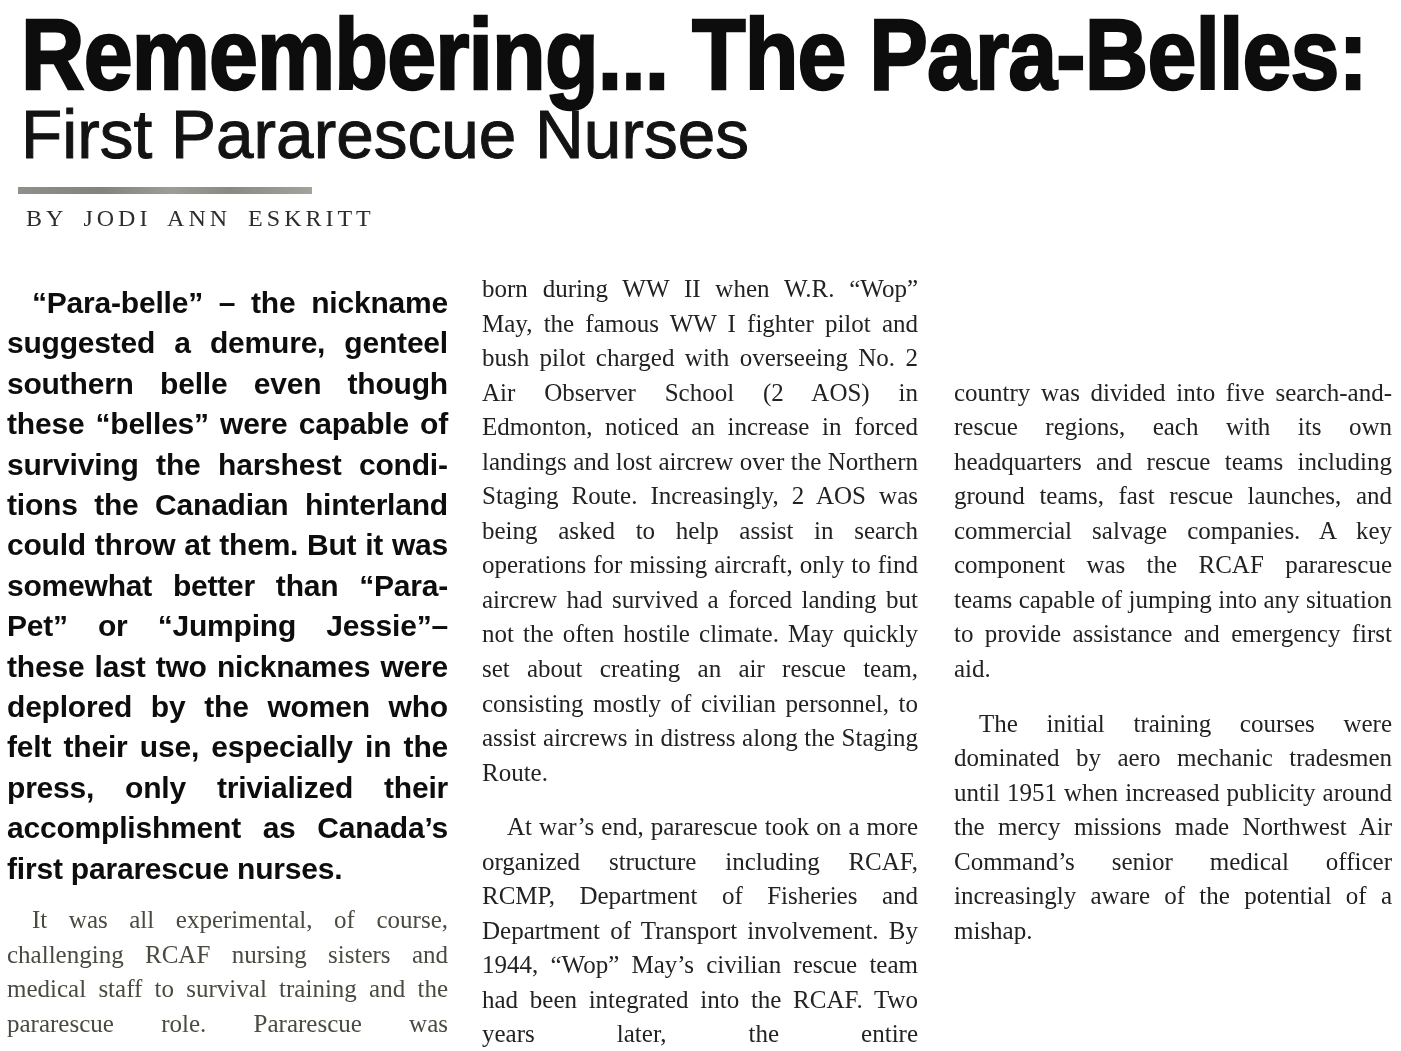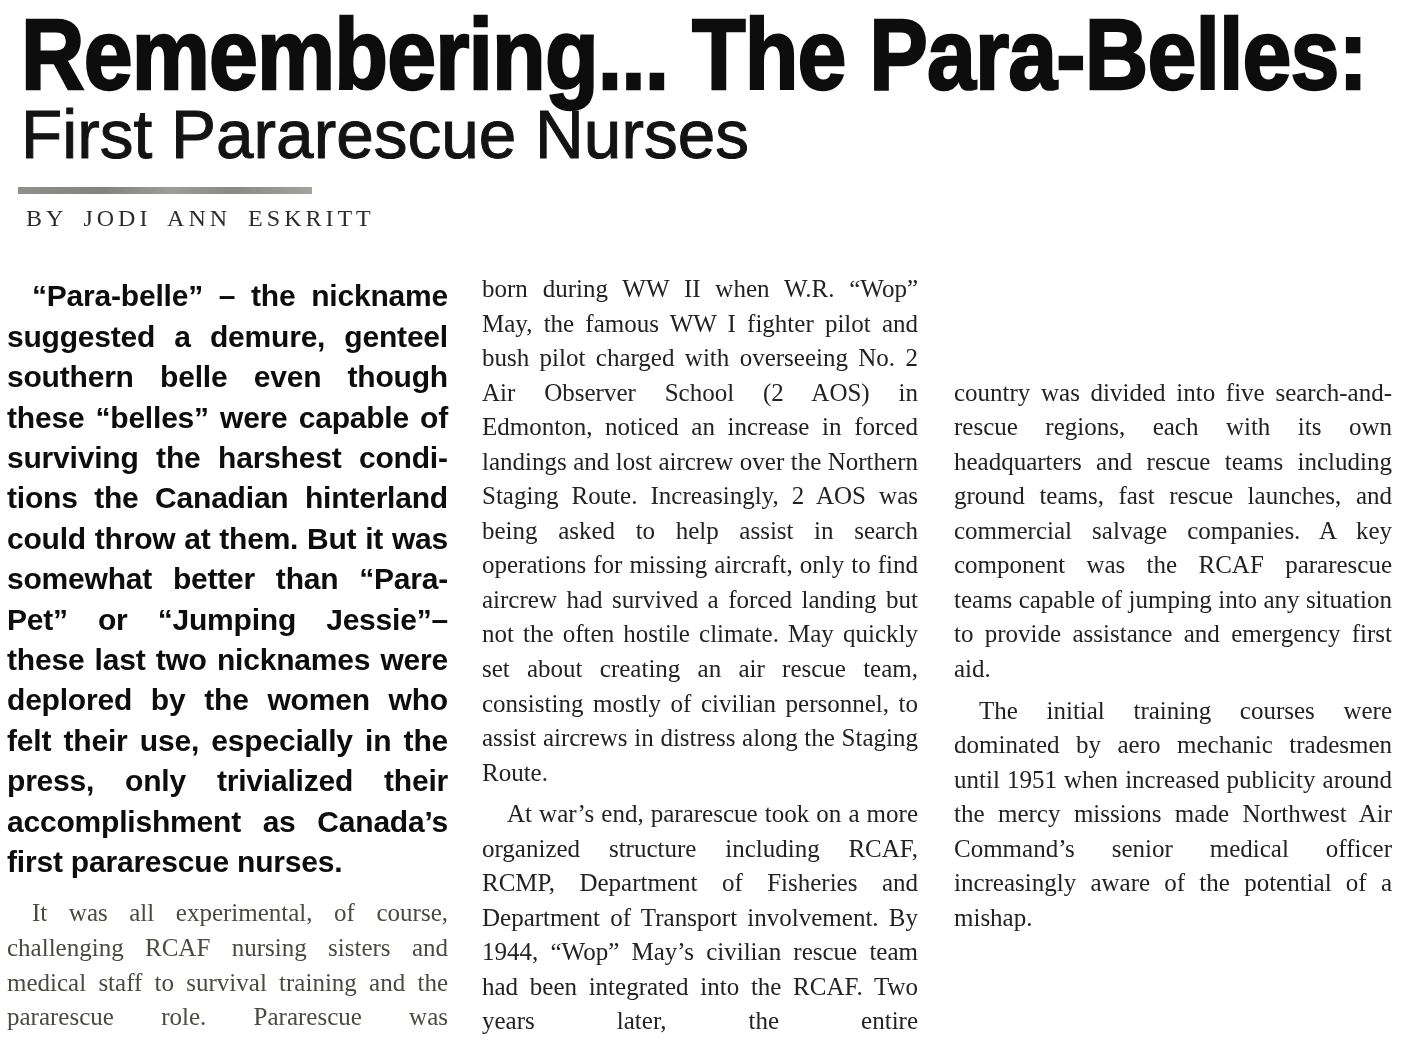--- a/index.html
+++ b/index.html
@@ -90,21 +90,21 @@
   }
   .serif {
     font-family: "Liberation Serif", serif;
     font-size: 25px;
     line-height: 34.55px;
     color: #222222;
   }
   .faded { color: #4a4a41; }
   .indent { text-indent: 25px; }
   .cont { text-align-last: justify; }
-  .serif + .serif { margin-top: 7px; }
+  .serif + .serif { margin-top: 20px; }
   .lead + .serif { margin-top: 14px; }
 </style>
 </head>
 <body>
 
 <div class="page">
 
   <header>
     <svg class="title-svg" width="1370" height="175" viewBox="0 0 1370 175">
       <text x="0" y="89" class="headline-text" textLength="1346" lengthAdjust="spacingAndGlyphs">Remembering... The Para-Belles:</text>

